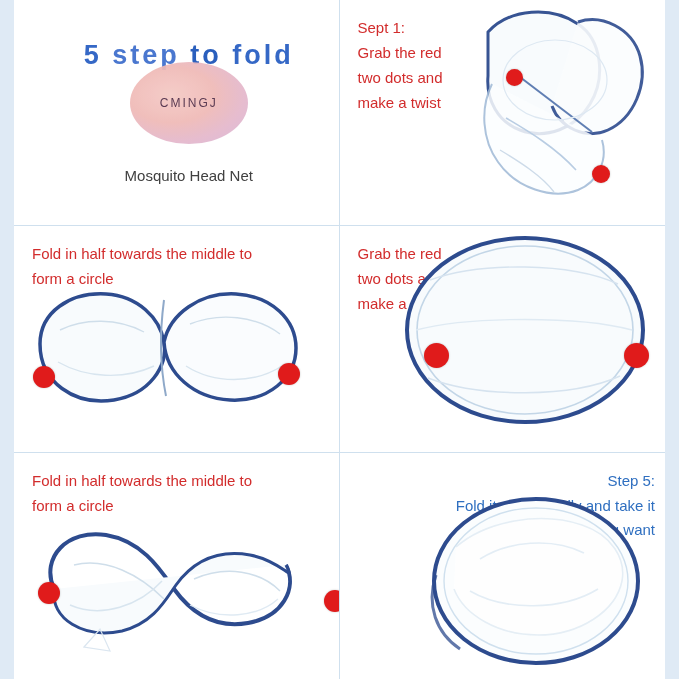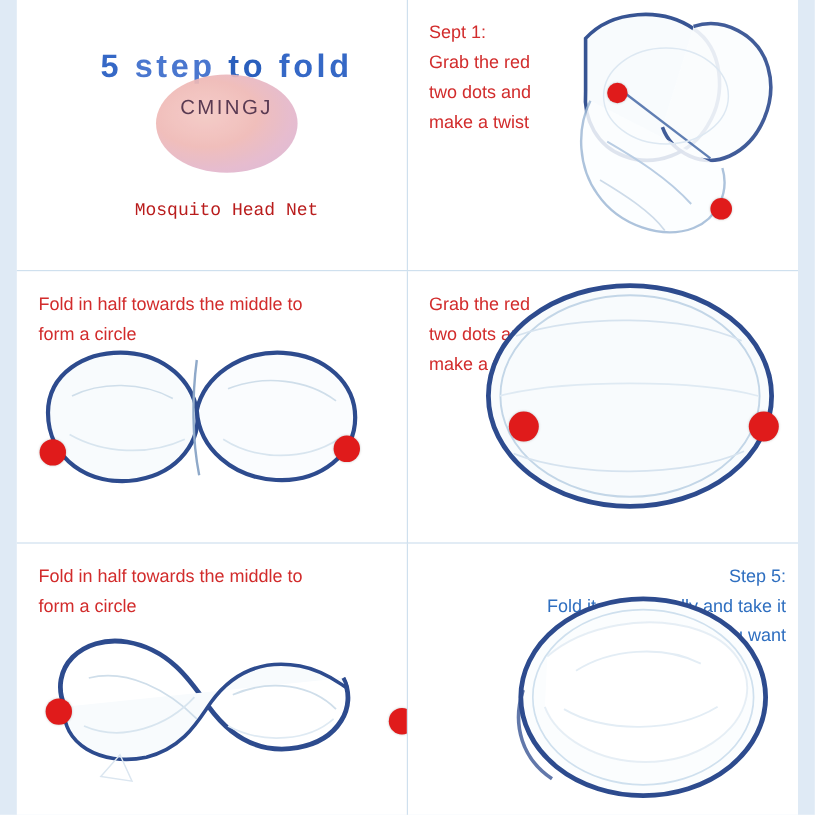--- a/index.html
+++ b/index.html
@@ -71,36 +71,35 @@
     height: 82px;
     border-radius: 50%;
     background:
       radial-gradient(ellipse at 35% 40%, #f4c9c4 0%, #efb9b6 40%, #e3b7cd 70%, #d8b6d6 100%);
     filter: blur(0.4px);
     opacity: 0.92;
   }
   .brand-text {
     position: absolute;
     left: 50%;
-    top: 80px;
+    top: 96px;
     transform: translateX(-50%);
-    font-size: 17px;
+    font-size: 12px;
     letter-spacing: 2px;
     color: #5a3a52;
     font-family: "Liberation Sans", sans-serif;
     font-weight: normal;
   }
   .subtitle {
     position: absolute;
     left: 0; right: 0;
     top: 167px;
     text-align: center;
     font-size: 15px;
-    color: #b91c1c;
-    font-family: Liberation Mono, monospace;
+    color: #404040;
   }
 
   
   .step-text {
     position: absolute;
     left: 18px;
     top: 16px;
     right: 10px;
     color: #d22c2c;
     font-size: 15px;

